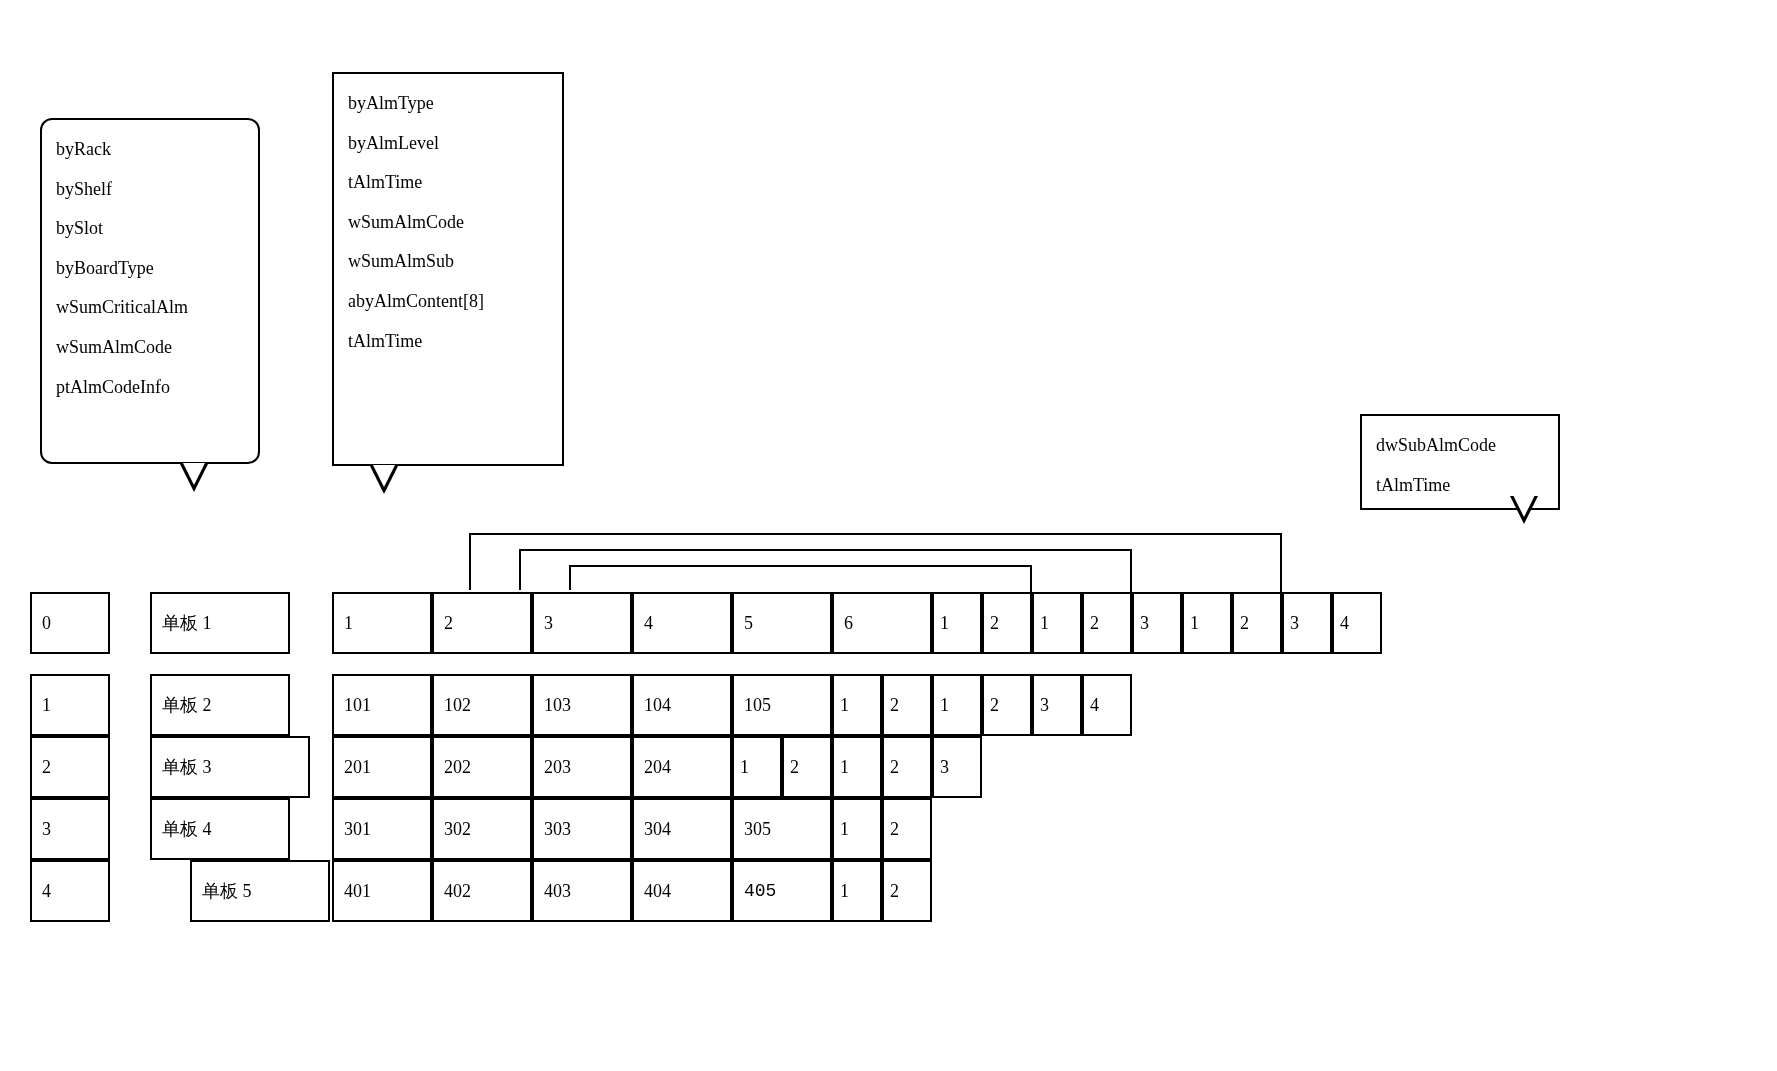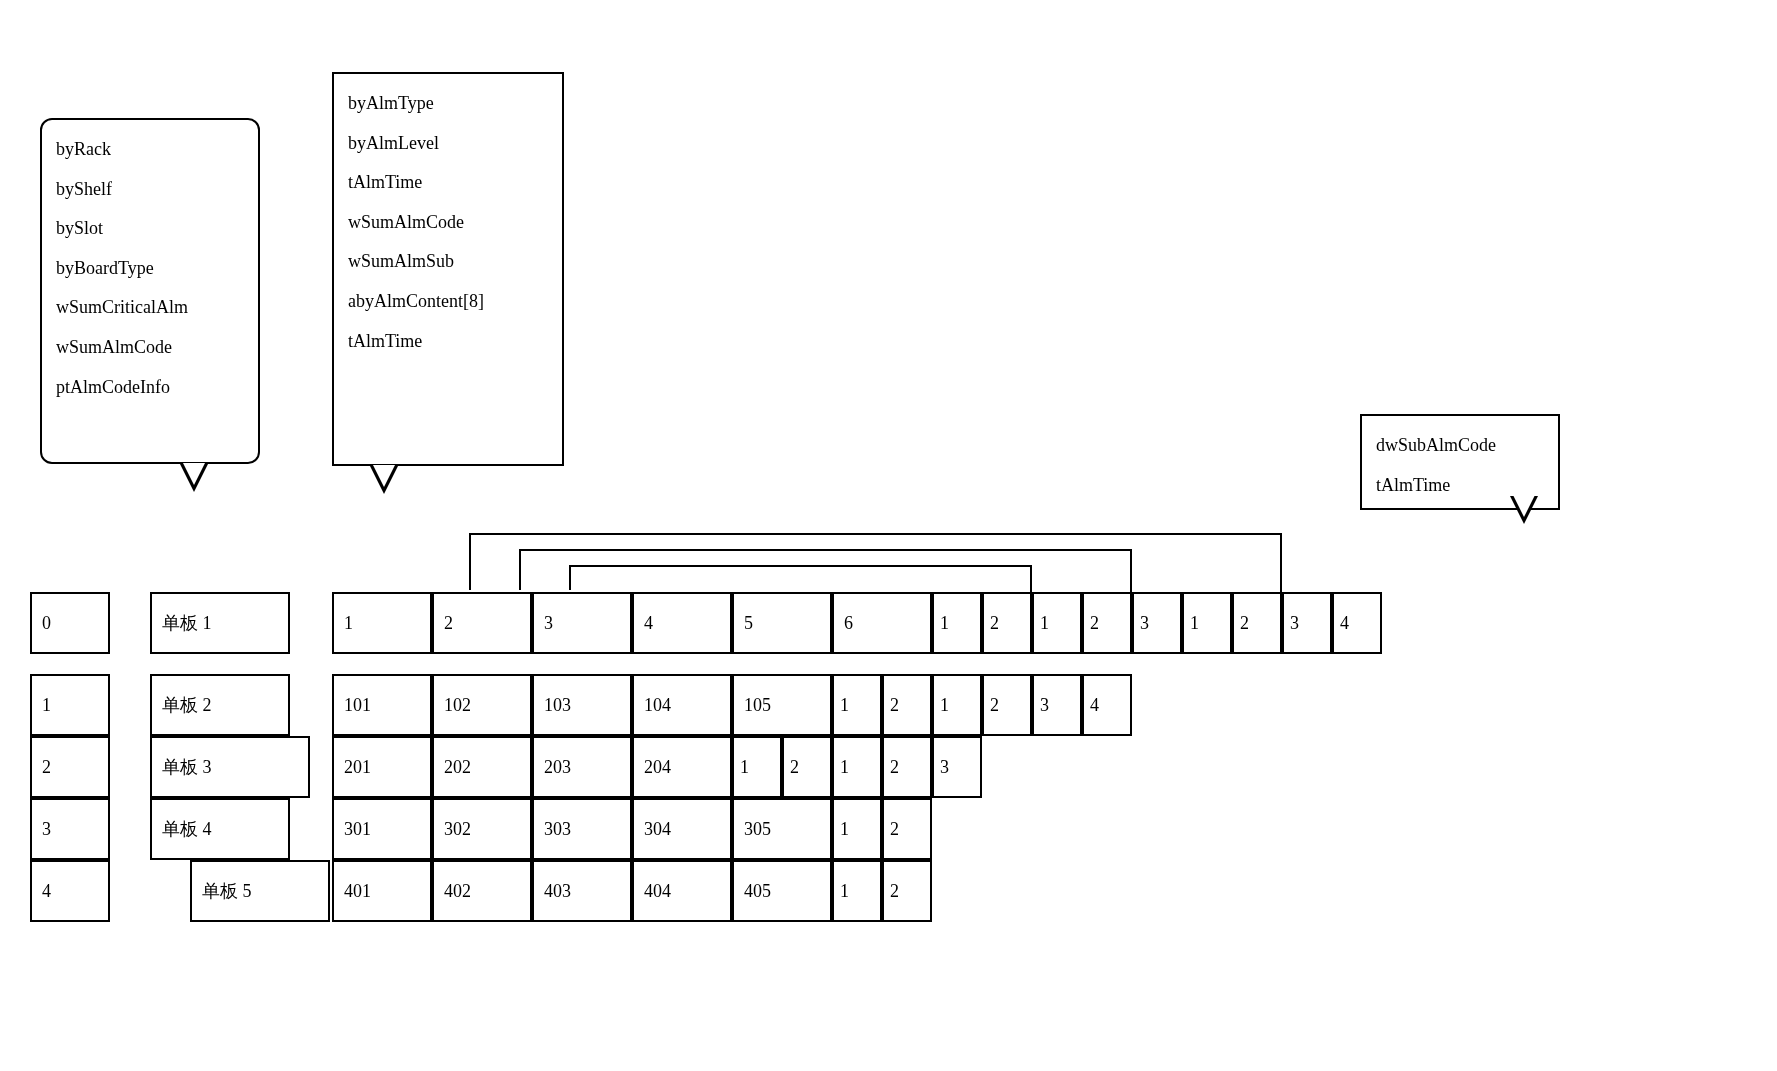--- a/index.html
+++ b/index.html
@@ -151,18 +151,18 @@
       <div class="cell" style="left: 412px; top: 778px; width: 100px; height: 62px;">302</div>
       <div class="cell" style="left: 512px; top: 778px; width: 100px; height: 62px;">303</div>
       <div class="cell" style="left: 612px; top: 778px; width: 100px; height: 62px;">304</div>
       <div class="cell" style="left: 712px; top: 778px; width: 100px; height: 62px;">305</div>
       <div class="cell small-cell" style="left: 812px; top: 778px; width: 50px; height: 62px;">1</div>
       <div class="cell small-cell" style="left: 862px; top: 778px; width: 50px; height: 62px;">2</div>
       <div class="cell" style="left: 312px; top: 840px; width: 100px; height: 62px;">401</div>
       <div class="cell" style="left: 412px; top: 840px; width: 100px; height: 62px;">402</div>
       <div class="cell" style="left: 512px; top: 840px; width: 100px; height: 62px;">403</div>
       <div class="cell" style="left: 612px; top: 840px; width: 100px; height: 62px;">404</div>
-      <div class="cell" style="left: 712px; top: 840px; width: 100px; height: 62px;">405</div>
+      <div class="cell" style="left: 712px; top: 840px; width: 100px; height: 62px; font-family: Liberation Mono, monospace;">405</div>
       <div class="cell small-cell" style="left: 812px; top: 840px; width: 50px; height: 62px;">1</div>
       <div class="cell small-cell" style="left: 862px; top: 840px; width: 50px; height: 62px;">2</div>
     </div>
 
 </div>
 
 </body></html>

